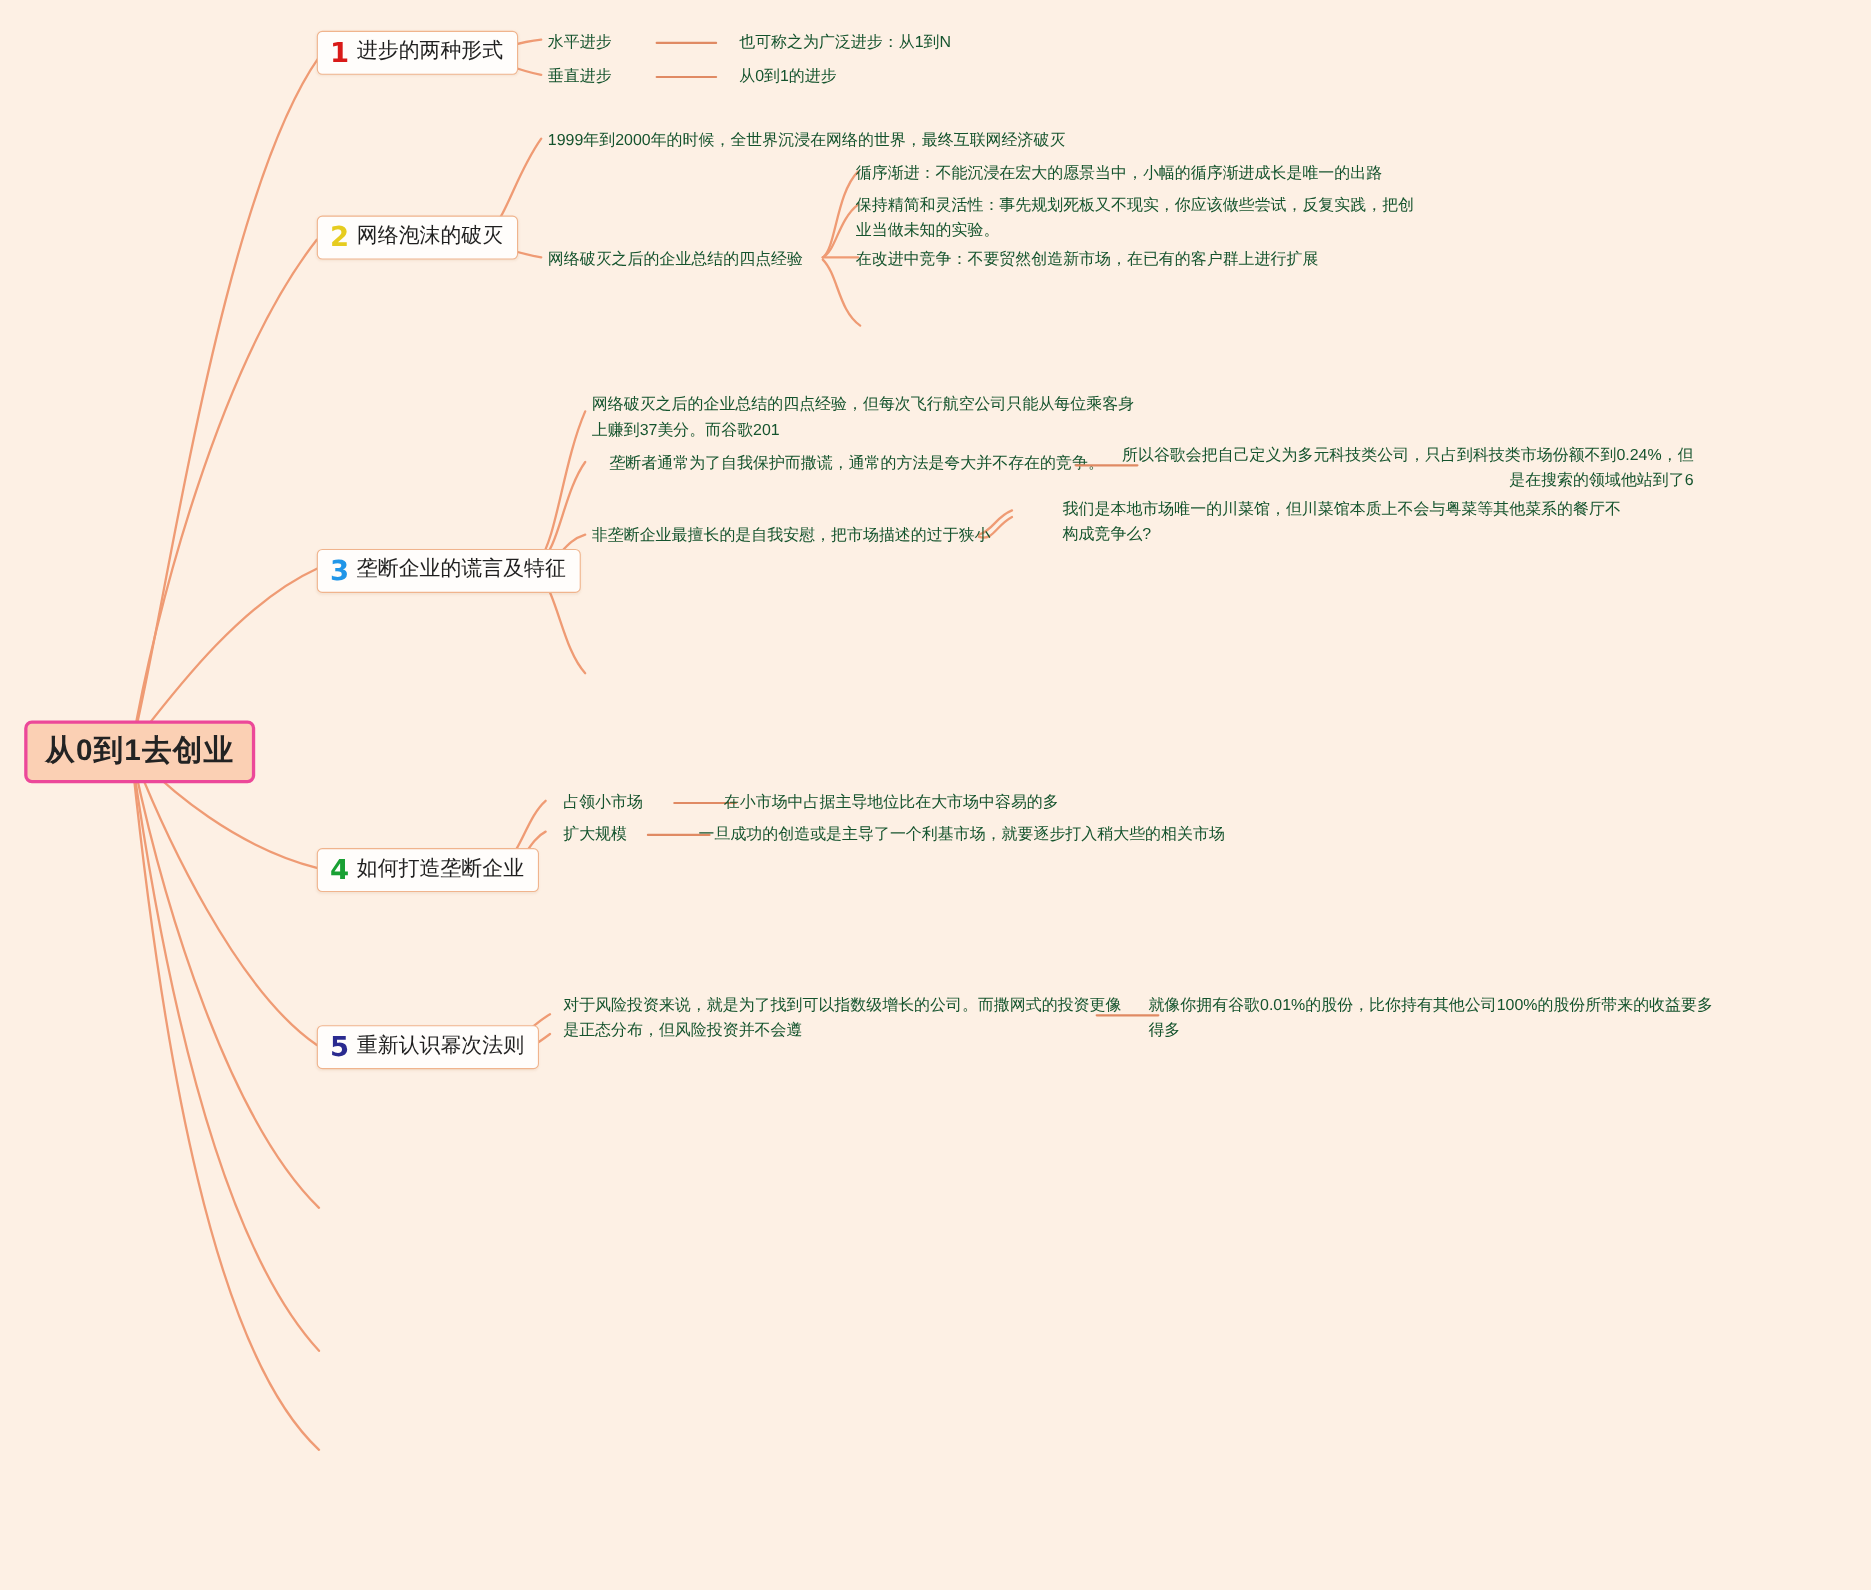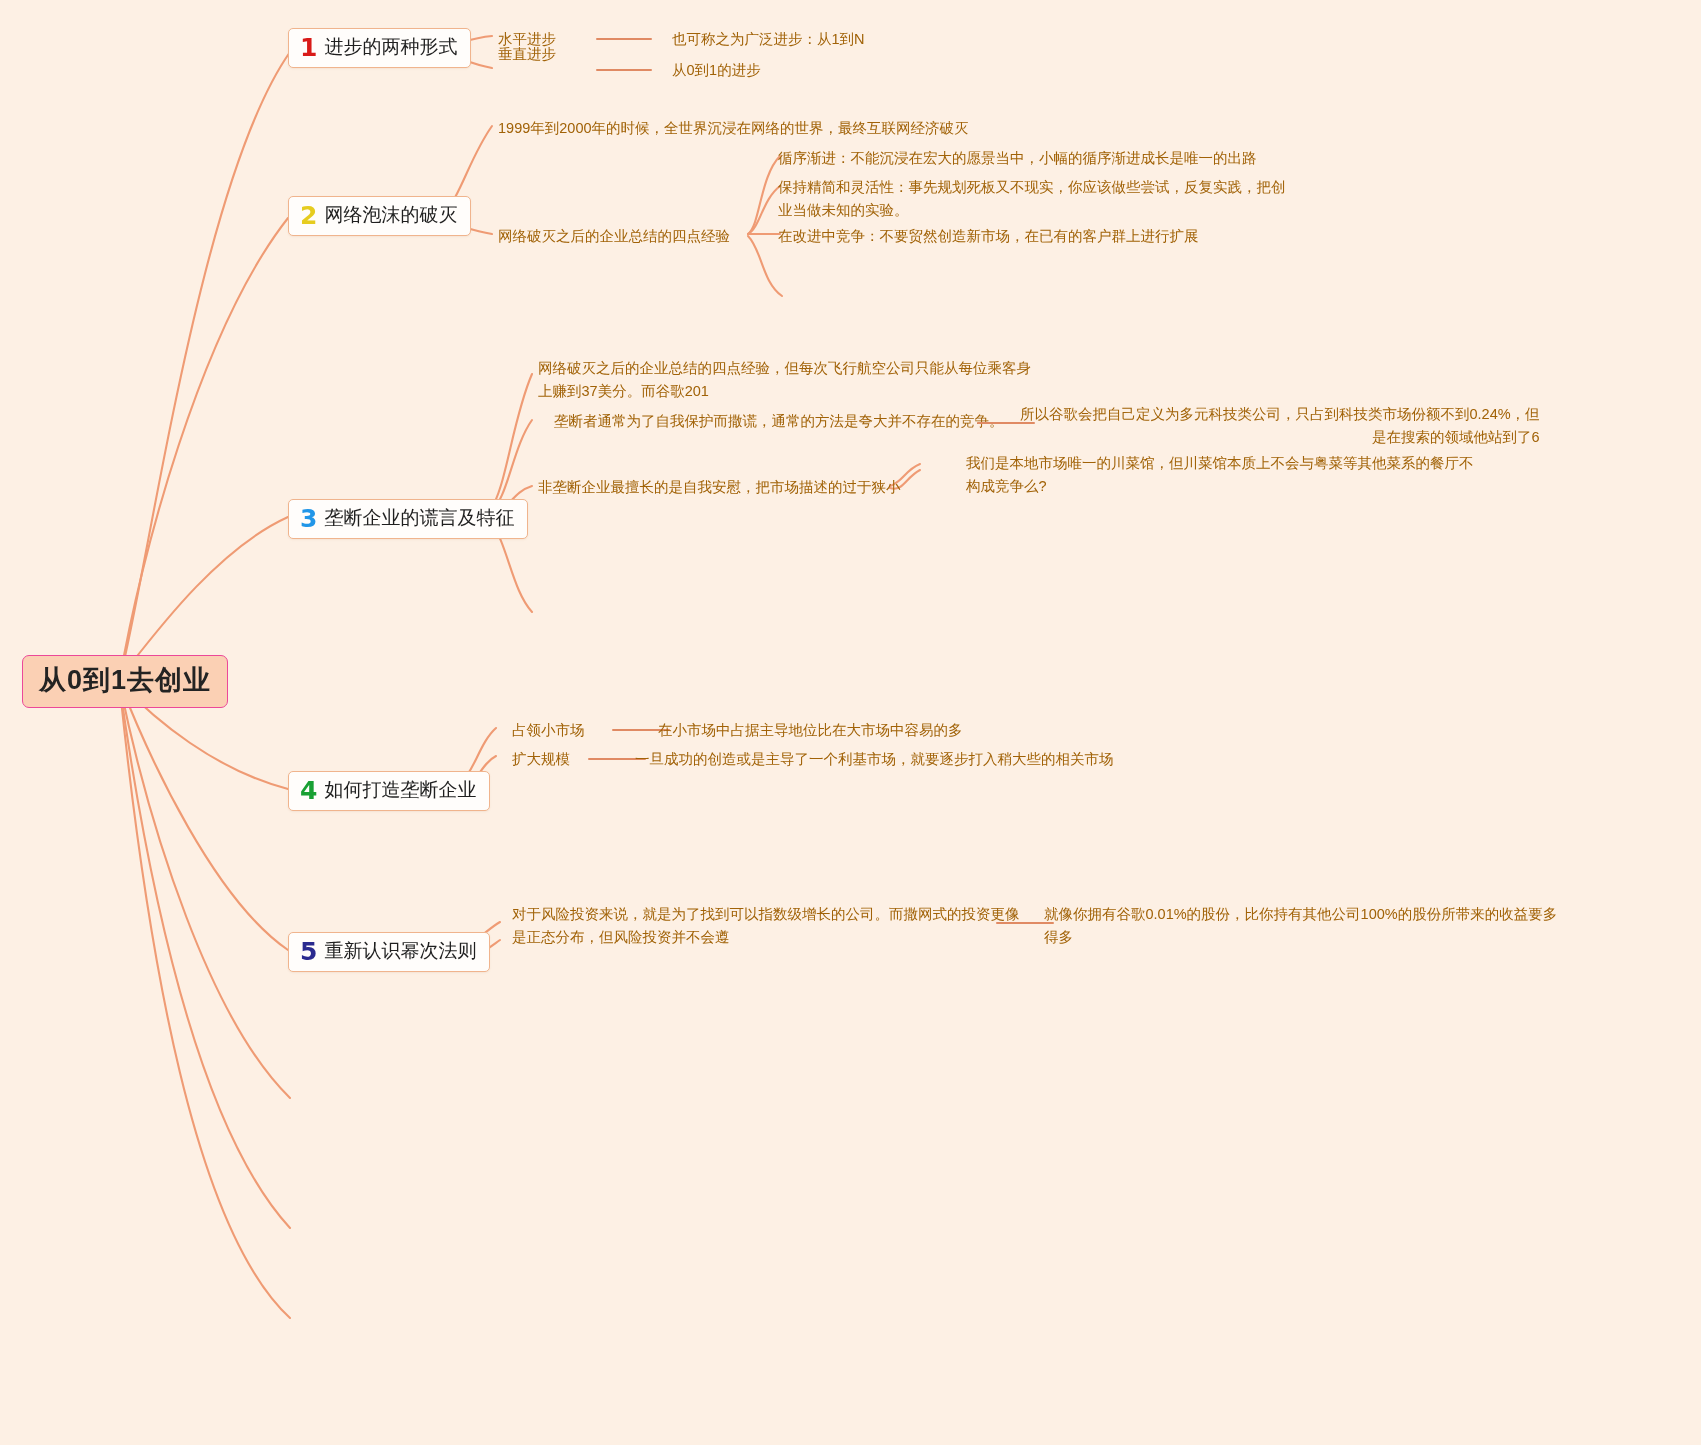--- a/index.html
+++ b/index.html
@@ -25,21 +25,21 @@
     left: 0; top: 0;
     width: 1701px; height: 1445px;
     pointer-events: none;
   }
   
   .root-node {
     position: absolute;
     left: 22px; top: 655px;
     padding: 9px 16px 11px 16px;
     background: #fbd0b4;
-    border: 1px solid #ec4899;
+    border: 3px solid #ec4899;
     border-radius: 7px;
     font-size: 27px;
     font-weight: bold;
     letter-spacing: 1px;
     color: #232323;
     line-height: 1.15;
     white-space: nowrap;
   }
   
   .branch-node {
@@ -64,21 +64,21 @@
     font-size: 19px;
     font-weight: normal;
     color: #1f1f1f;
     line-height: 1.1;
   }
   
   .leaf {
     position: absolute;
     font-size: 14.5px;
     line-height: 1.62;
-    color: #a16207;
+    color: #14532d;
     white-space: pre-line;
   }
   
   .dash {
     position: absolute;
     height: 2px;
     background: #e08a63;
     border-radius: 2px;
   }
 </style>
@@ -137,21 +137,21 @@
 
   <div class="branch-node" style="left:288px; top:28px;">
     <span class="branch-num" style="color: rgb(217, 26, 24);">1</span>
     <span class="branch-label">进步的两种形式</span>
   </div>
 
   <div class="leaf" style="left:498px; top:28px;">水平进步</div>
   <div class="dash" style="left:596px; top:38px; width:56px;"></div>
   <div class="leaf" style="left:672px; top:28px;">也可称之为广泛进步：从1到N</div>
 
-  <div class="leaf" style="left:498px; top:43px;">垂直进步</div>
+  <div class="leaf" style="left:498px; top:59px;">垂直进步</div>
   <div class="dash" style="left:596px; top:69px; width:56px;"></div>
   <div class="leaf" style="left:672px; top:59px;">从0到1的进步</div>
 
   <div class="branch-node" style="left:288px; top:196px;">
     <span class="branch-num" style="color: rgb(230, 204, 31);">2</span>
     <span class="branch-label">网络泡沫的破灭</span>
   </div>
 
   <div class="leaf" style="left:498px; top:117px;">1999年到2000年的时候，全世界沉浸在网络的世界，最终互联网经济破灭</div>
 

